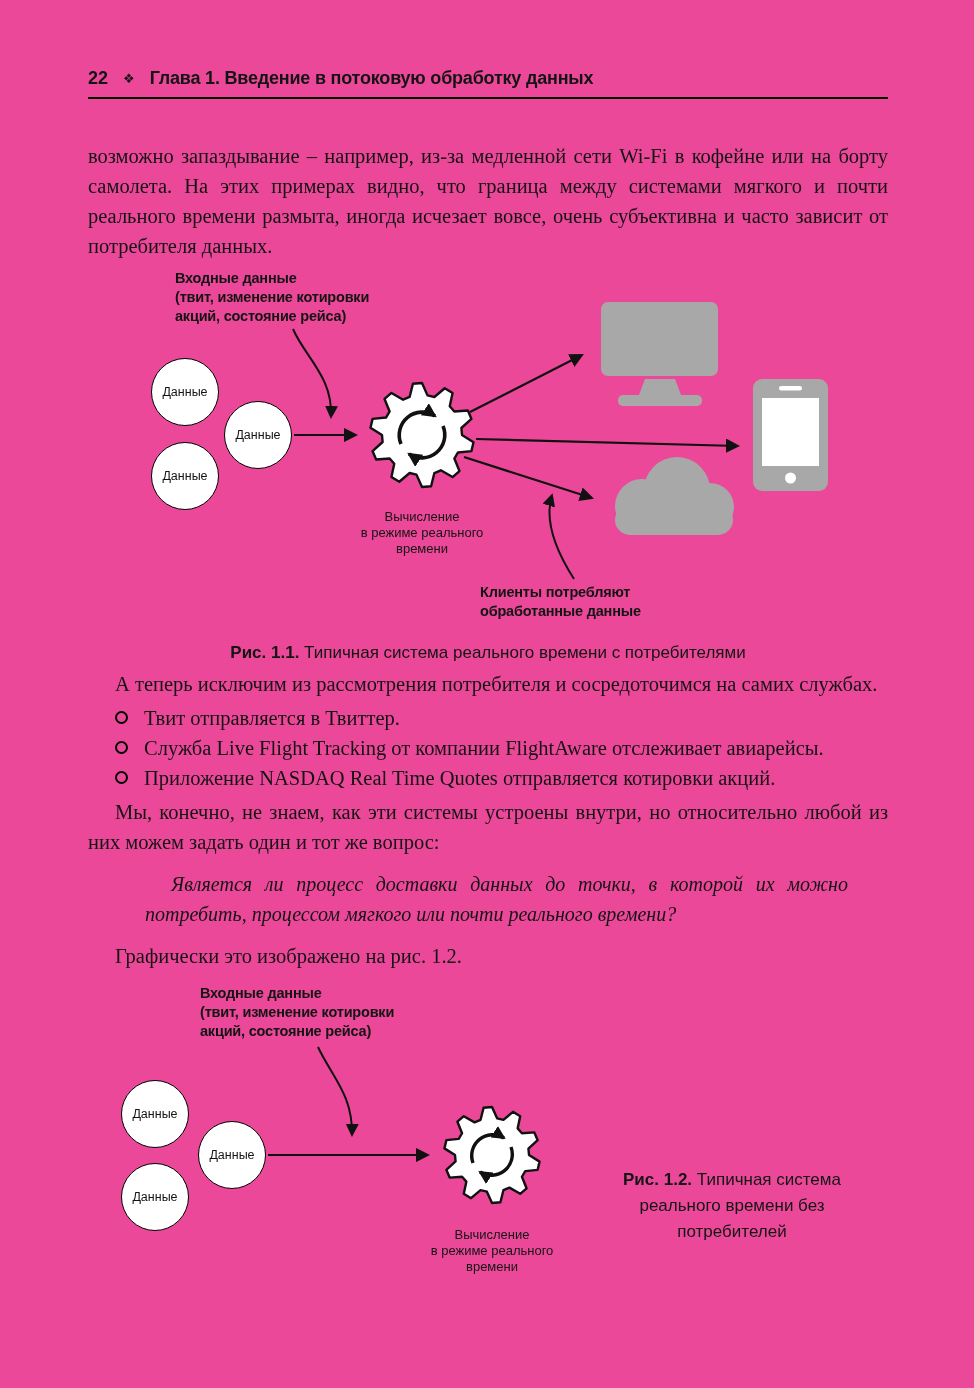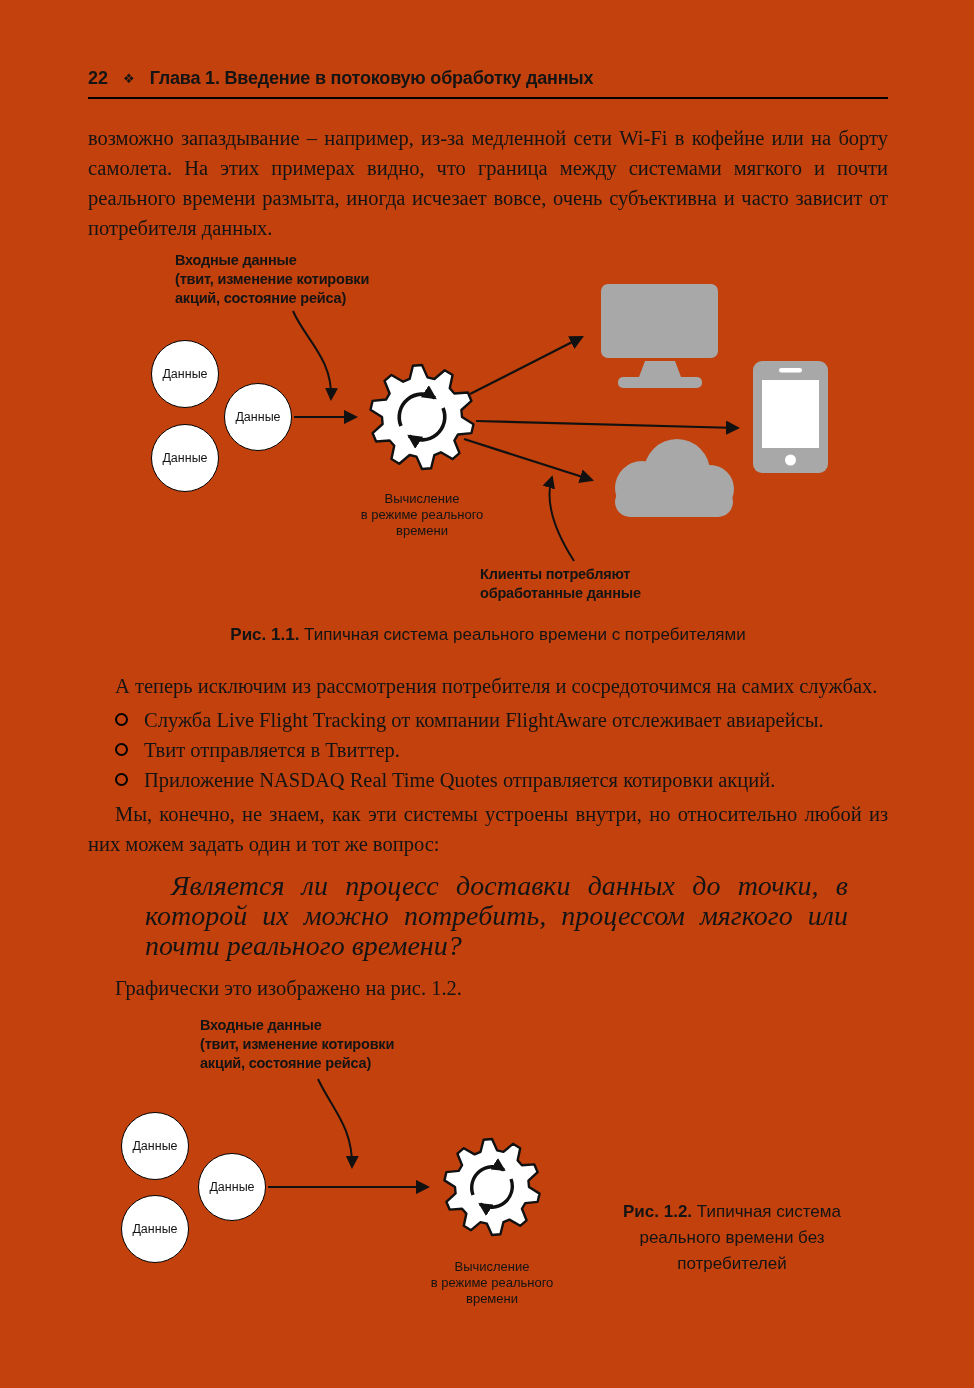--- a/index.html
+++ b/index.html
@@ -7,56 +7,56 @@
   body {
     width:974px; height:1388px;
     font-family:"Liberation Serif", serif;
     color:#141414;
   }
   .page {
     width:974px; height:1388px;
     padding:68px 86px 0 88px;
     overflow:hidden;
     position:relative;
-    background:#c2410c;
+    background:#ec4899;
   }
   
   .header {
     display:flex; align-items:baseline; gap:15px;
     font-family:"Liberation Sans", sans-serif;
     font-size:18px;
     border-bottom:2.5px solid #000;
     padding-bottom:8px;
   }
   .header .pagenum { font-weight:700; }
   .header .diamond { font-size:13px; position:relative; top:-1px; }
   .header .chapter { font-weight:600; letter-spacing:-0.2px; }
 
   
   .body-text {
     font-size:20.5px; line-height:30px;
     text-align:justify;
   }
-  .p1 { margin-top:24px; }
+  .p1 { margin-top:42px; }
   .indent { text-indent:27px; }
-  .p2 { margin-top:24px;font-family:Liberation Serif, serif; }
+  .p2 { margin-top:4px;font-family:Liberation Serif, serif; }
   .p3 { margin-top:4px; }
   .p4 { margin-top:12px; }
 
   .bullets { list-style:none; margin-top:4px; }
   .bullet { display:flex; gap:16px; padding-left:27px; }
   .bullet .ring {
     width:13px; height:13px; border:2.6px solid #000; border-radius:50%;
     flex:0 0 auto; margin-top:8px;
   }
   .bullet .btext { flex:1; text-align:justify; font-size:20.5px; line-height:30px; }
 
   .quote {
     font-style:italic;
-    font-size:28px; line-height:30px;
+    font-size:20px; line-height:30px;
     margin:12px 40px 0 57px;
     text-indent:26px;
     text-align:justify;
   }
 
   
   .figure { position:relative; }
   .fig1 { margin-top:8px; height:360px; }
   .fig2 { margin-left:-88px; margin-right:-86px; margin-top:8px; height:300px; }
   .fig1 { margin-left:-88px; margin-right:-86px; }
@@ -164,25 +164,25 @@
 обработанные данные</div>
   </div>
 
   <p class="fig-caption"><b>Рис. 1.1.</b> <span>Типичная система реального времени с потребителями</span></p>
 
   <p class="body-text indent p2">А теперь исключим из рассмотрения потребителя и сосредоточимся на самих службах.</p>
 
   <ul class="bullets">
     <li class="bullet">
       <span class="ring"></span>
-      <div class="btext">Служба Live Flight Tracking от компании FlightAware отслеживает авиарейсы.</div>
+      <div class="btext">Твит отправляется в Твиттер.</div>
     </li>
     <li class="bullet">
       <span class="ring"></span>
-      <div class="btext">Твит отправляется в Твиттер.</div>
+      <div class="btext">Служба Live Flight Tracking от компании FlightAware отслеживает авиарейсы.</div>
     </li>
     <li class="bullet">
       <span class="ring"></span>
       <div class="btext">Приложение NASDAQ Real Time Quotes отправляется котировки акций.</div>
     </li>
   </ul>
 
   <p class="body-text indent p3">Мы, конечно, не знаем, как эти системы устроены внутри, но относительно любой из них можем задать один и тот же вопрос:</p>
 
   <p class="quote">Является ли процесс доставки данных до точки, в которой их можно потребить, процессом мягкого или почти реального времени?</p>

